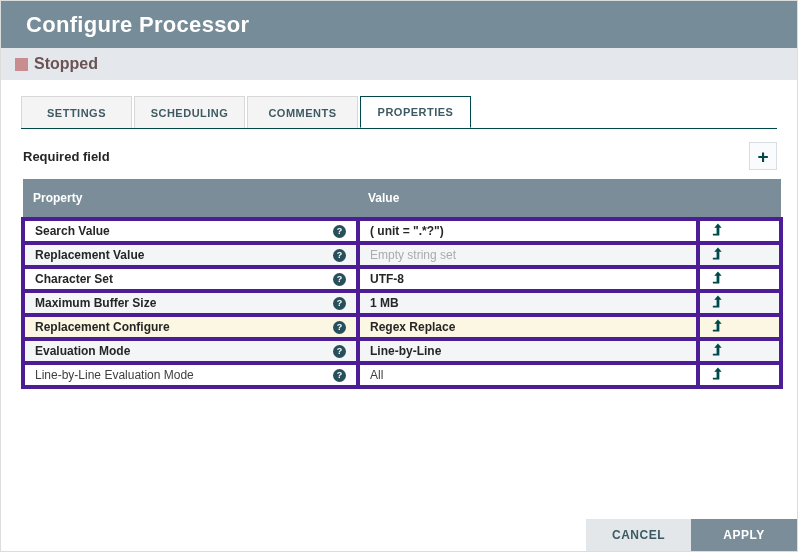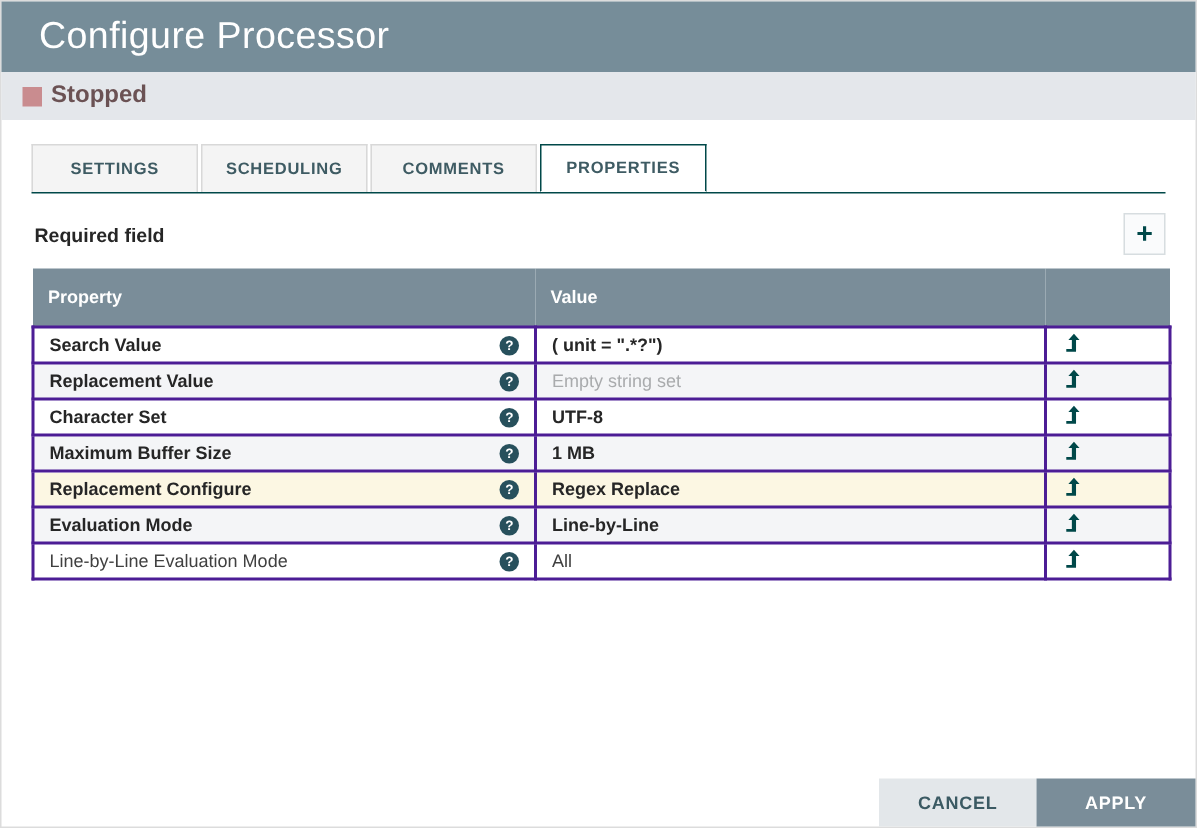--- a/index.html
+++ b/index.html
@@ -15,21 +15,21 @@
     background:#ffffff;
     border:1px solid #dcdcdc;
   }
   
   .titlebar {
     height:47px; background:#768d99;
     display:flex; align-items:center;
     padding:0 25px;
   }
   .titlebar .title {
-    color:#ffffff; font-size:25px; font-weight:normal; letter-spacing:0.3px;
+    color:#ffffff; font-size:22px; font-weight:bold; letter-spacing:0.3px;
   }
   
   .status-strip {
     height:32px; background:#e4e7eb;
     display:flex; align-items:center;
     padding:0 14px;
   }
   .status-square {
     width:13px; height:13px; background:#c98c8f; margin-right:6px; flex:0 0 auto;
   }
@@ -85,21 +85,21 @@
   table.props col.c-prop  { width:335px; }
   table.props col.c-value { width:340px; }
   table.props col.c-goto  { width:83px; }
   table.props th {
     background:#7a8d99; color:#ffffff;
     font-weight:bold; text-align:left;
     height:24px; padding:12px 10px; font-size:12px;
   }
   table.props td {
     height:24px; padding:0 10px;
-    border:2px solid #4c1d95;
+    border:4px solid #4c1d95;
     color:#262626;
     overflow:hidden; white-space:nowrap;
   }
   tr.row-odd  td { background:#ffffff; }
   tr.row-even td { background:#f4f5f7; }
   tr.row-highlight td { background:#fcf7e3; }
   .prop-cell { display:flex; align-items:center; justify-content:space-between; }
   .prop-name { font-weight:bold; }
   tr.row-regular .prop-name, tr.row-regular .value-text { font-weight:normal; color:#404040; }
   .help-icon {

